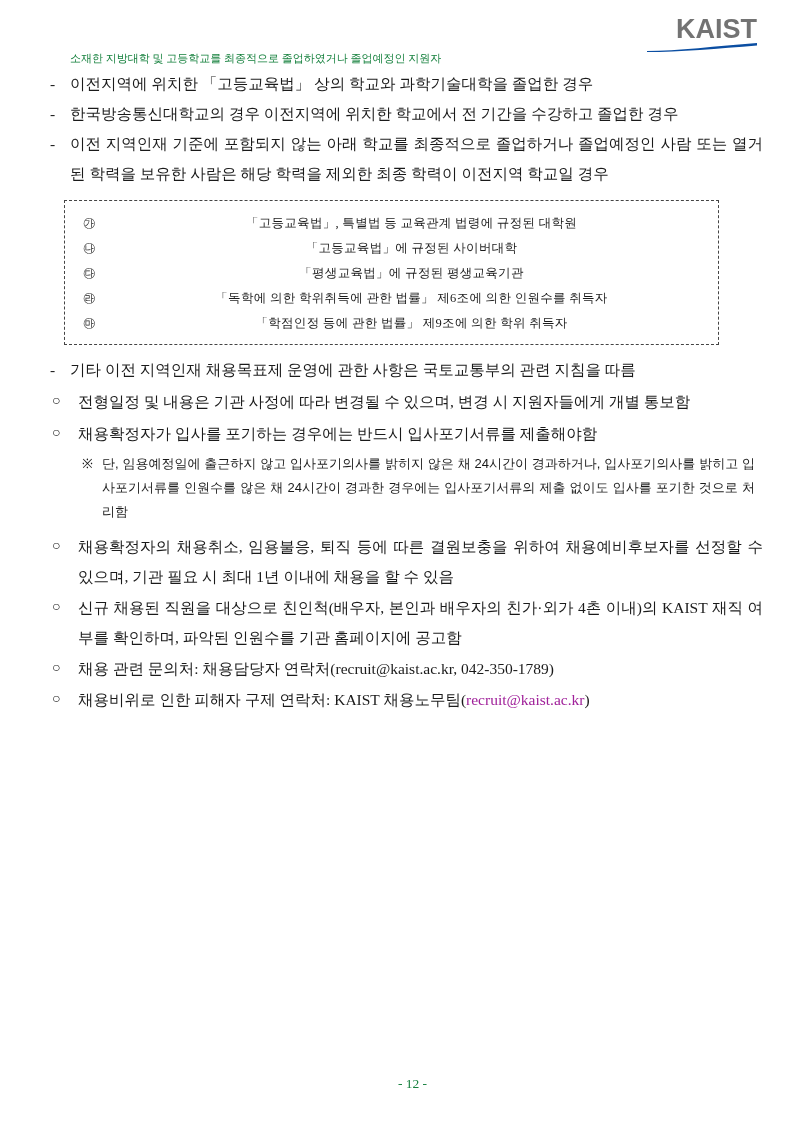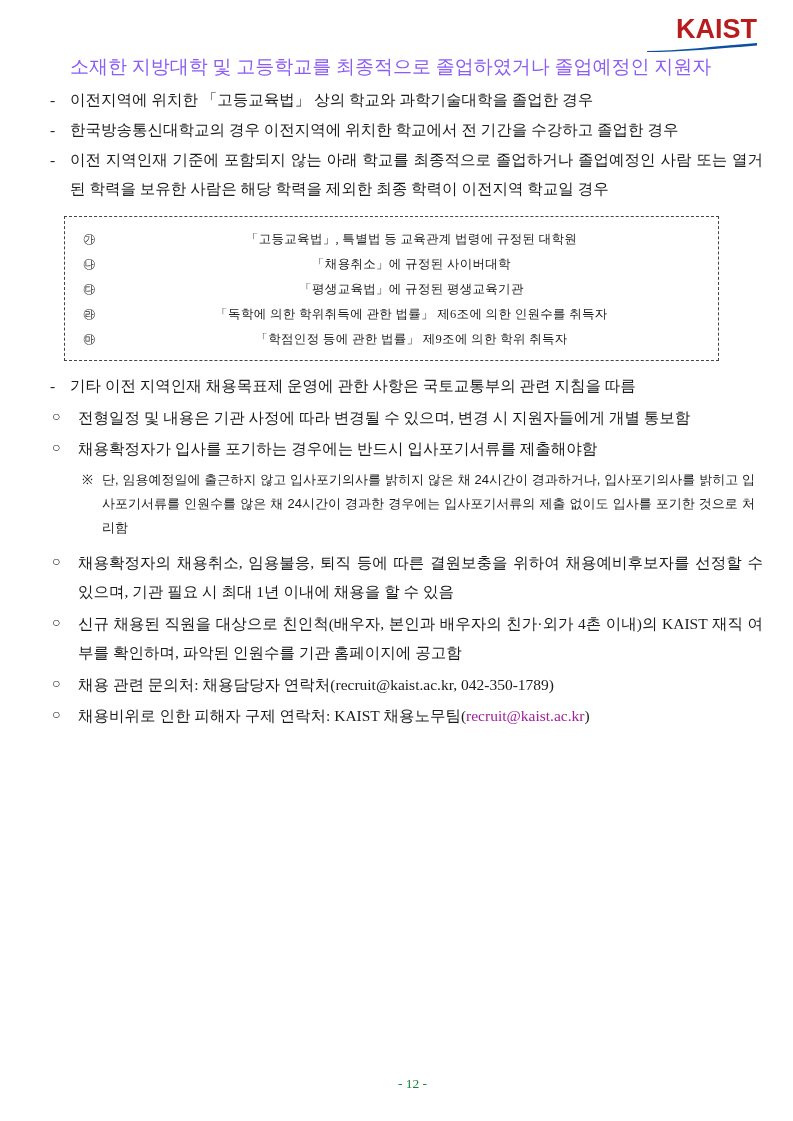--- a/index.html
+++ b/index.html
@@ -28,42 +28,42 @@
     top: 16px;
     right: 36px;
     width: 110px;
     height: 38px;
   }
   .logo-text {
     font-family: "Liberation Sans", sans-serif;
     font-weight: bold;
     font-size: 27px;
     letter-spacing: 0px;
-    color: #b91c1c;
+    color: #737373;
     line-height: 1;
     text-align: right;
   }
   .logo-swoosh {
     position: absolute;
     left: 0;
     top: 27px;
     width: 110px;
     height: 9px;
   }
   
   .content {
     position: absolute;
     left: 0;
     top: 48px;
     width: 793px;
   }
   .line {
-    font-size: 19px;
+    font-size: 11px;
     line-height: 1.95;
-    color: #8b5cf6;
+    color: #15803d;
     white-space: pre-wrap;
   }
   .indent-1 { margin-left: 70px; margin-right: 32px; }
   .bullet-row {
     display: flex;
     margin-left: 50px;
     margin-right: 30px;
     font-size: 15.5px;
     line-height: 1.92;
   }
@@ -190,21 +190,21 @@
       <span class="bullet-text">이전 지역인재 기준에 포함되지 않는 아래 학교를 최종적으로 졸업하거나 졸업예정인 사람 또는 열거된 학력을 보유한 사람은 해당 학력을 제외한 최종 학력이 이전지역 학교일 경우</span>
     </div>
 
     <div class="box">
       <div class="box-row">
         <span class="box-mark">㉮</span>
         <span class="box-text">「고등교육법」, 특별법 등 교육관계 법령에 규정된 대학원</span>
       </div>
       <div class="box-row">
         <span class="box-mark">㉯</span>
-        <span class="box-text">「채용취소」에 규정된 사이버대학</span>
+        <span class="box-text">「고등교육법」에 규정된 사이버대학</span>
       </div>
       <div class="box-row">
         <span class="box-mark">㉰</span>
         <span class="box-text">「평생교육법」에 규정된 평생교육기관</span>
       </div>
       <div class="box-row">
         <span class="box-mark">㉱</span>
         <span class="box-text">「독학에 의한 학위취득에 관한 법률」 제6조에 의한 인원수를 취득자</span>
       </div>
       <div class="box-row">

